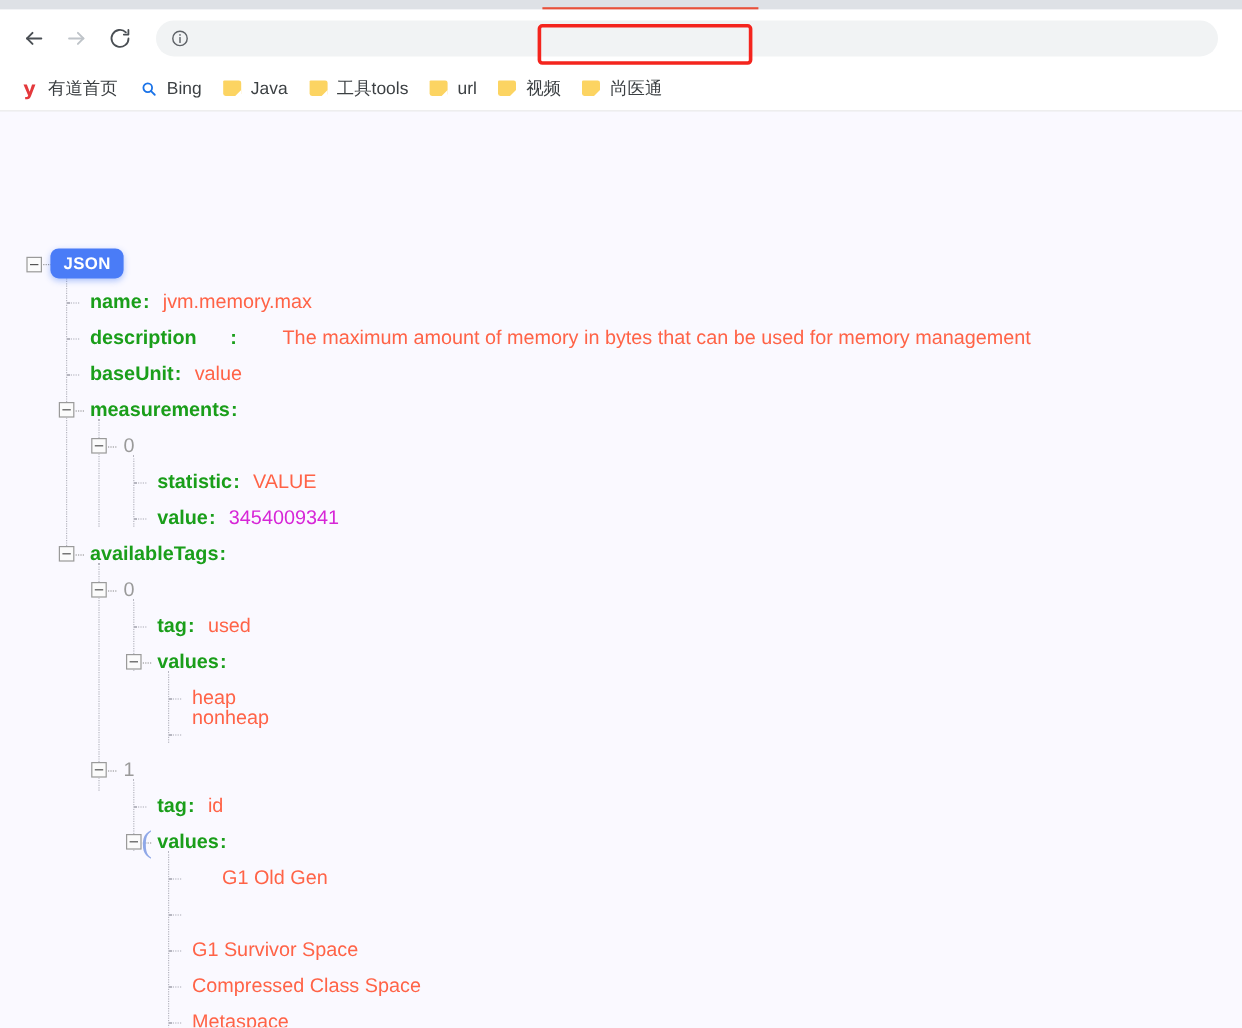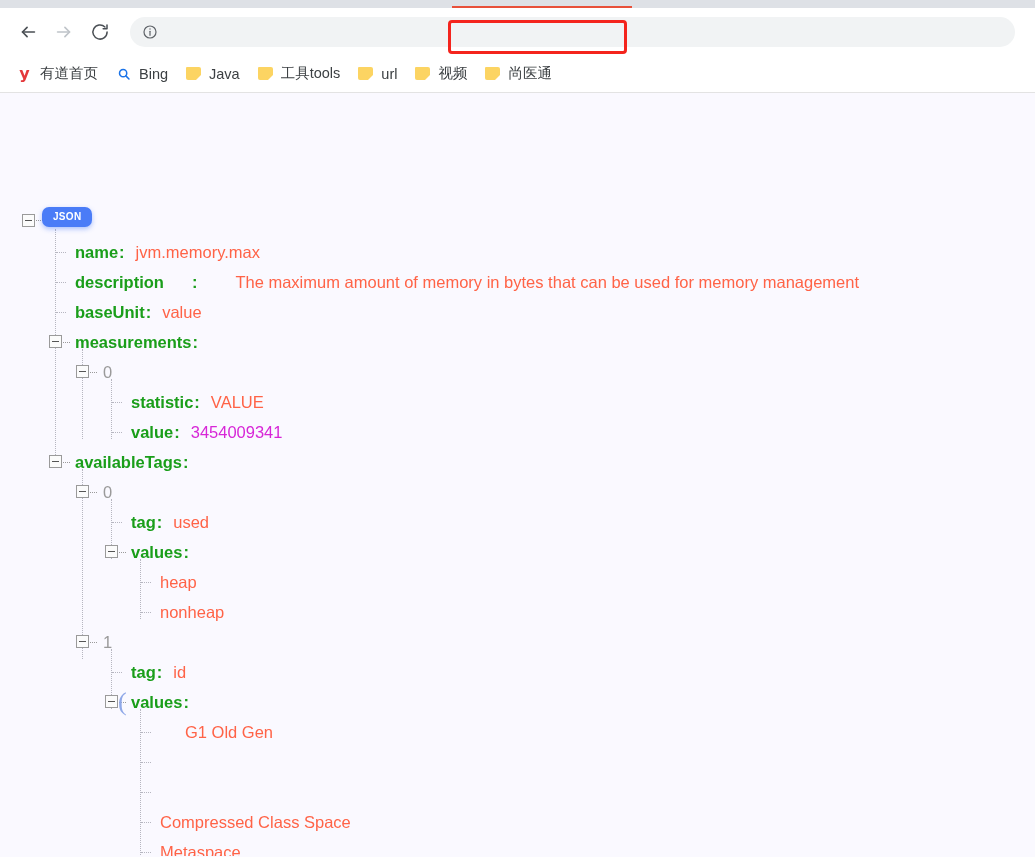--- a/index.html
+++ b/index.html
@@ -224,21 +224,21 @@
     height: 1px;
     border-top: 1px dotted #b6b6c0;
   }
 
   .json-badge {
     position: absolute;
     left: 42px;
     top: 114px;
     background: #4a7cf7;
     color: #ffffff;
-    font-size: 10px;
+    font-size: 14px;
     font-weight: bold;
     border-radius: 7px;
     padding: 4px 11px 5px 11px;
     letter-spacing: 0.3px;
     box-shadow: 0 2px 5px rgba(74,124,247,0.45);
   }
 
   .cursor-mark {
     position: absolute;
     left: 118px;
@@ -442,21 +442,21 @@
     <span class="key">values</span>
     <span class="colon">:</span>
   </div>
 
   <div class="elbow" style="left:141px; top:489px;"></div>
   <div class="row" style="left:160px; top:474px;">
     <span class="leaf">heap</span>
   </div>
 
   <div class="elbow" style="left:141px; top:519px;"></div>
-  <div class="row" style="left:160px; top:504px;">
+  <div class="row" style="left:160px; top:490px;">
     <span class="leaf">nonheap</span>
   </div>
 
   <div class="toggle" style="left:76px; top:542px;"></div>
   <div class="tdash" style="left:90px; top:549px;"></div>
   <div class="row" style="left:103px; top:534px;">
     <span class="idx">1</span>
   </div>
 
   <div class="elbow" style="left:112px; top:579px;"></div>
@@ -475,20 +475,23 @@
   </div>
 
   <div class="elbow" style="left:141px; top:639px;"></div>
   <div class="row" style="left:160px; top:624px;margin-left:25px;">
     <span class="leaf">G1 Old Gen</span>
   </div>
 
   <div class="elbow" style="left:141px; top:669px;"></div>
 
   <div class="elbow" style="left:141px; top:699px;"></div>
+  <div class="row" style="left:160px; top:684px;">
+    <span class="leaf">G1 Survivor Space</span>
+  </div>
 
   <div class="elbow" style="left:141px; top:729px;"></div>
   <div class="row" style="left:160px; top:714px;">
     <span class="leaf">Compressed Class Space</span>
   </div>
 
   <div class="elbow" style="left:141px; top:759px;"></div>
   <div class="row" style="left:160px; top:744px;">
     <span class="leaf">Metaspace</span>
   </div>

